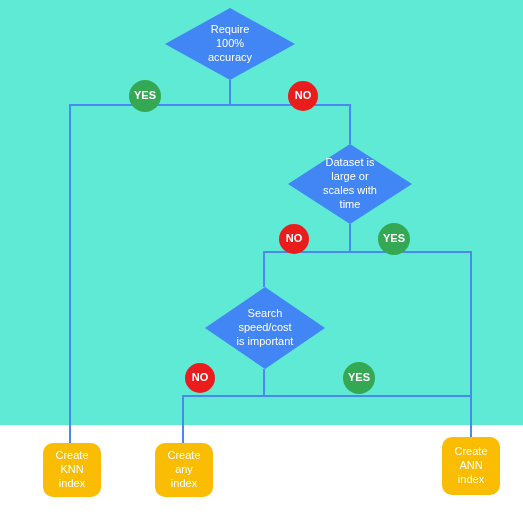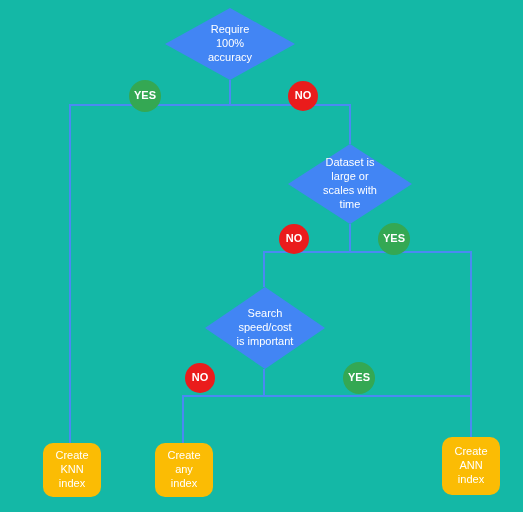--- a/index.html
+++ b/index.html
@@ -9,22 +9,22 @@
   }
   body {
     width: 523px;
     height: 516px;
     font-family: "Liberation Sans", sans-serif;
     overflow: hidden;
   }
   #flowchart-root {
     position: relative;
     width: 523px;
-    height: 512px;
-    background: #14b8a6;
+    height: 425px;
+    background: #5eead4;
   }
   svg.chart-svg {
     position: absolute;
     left: 0;
     top: 0;
     width: 523px;
     height: 516px;
     display: block;
     shape-rendering: geometricPrecision;
   }

